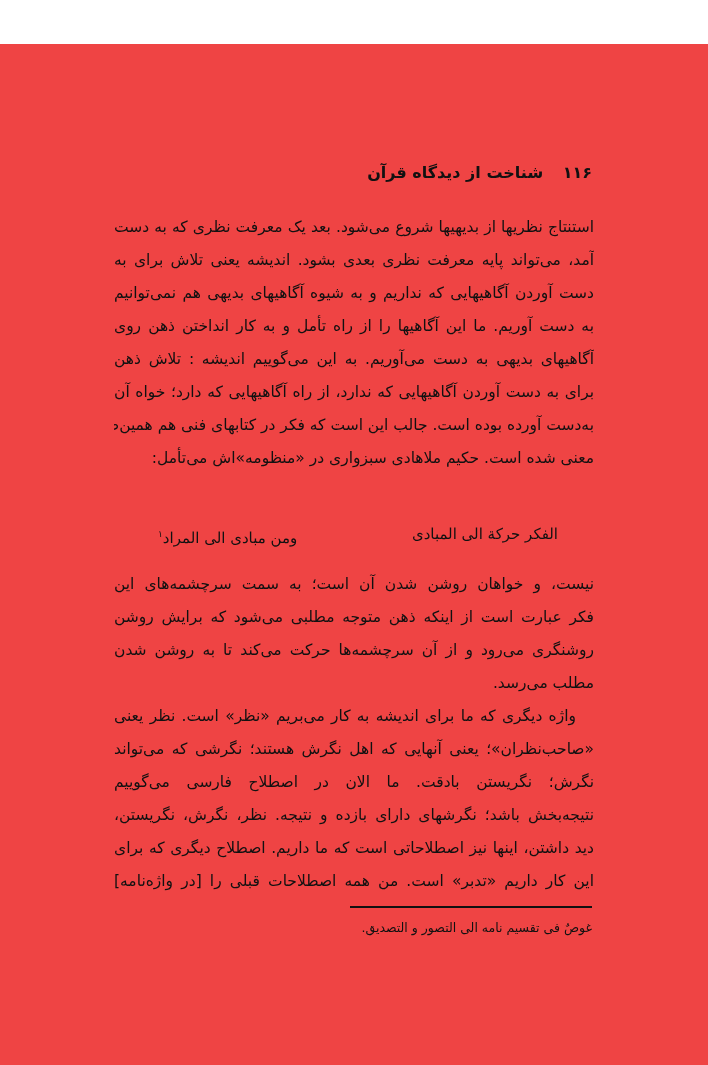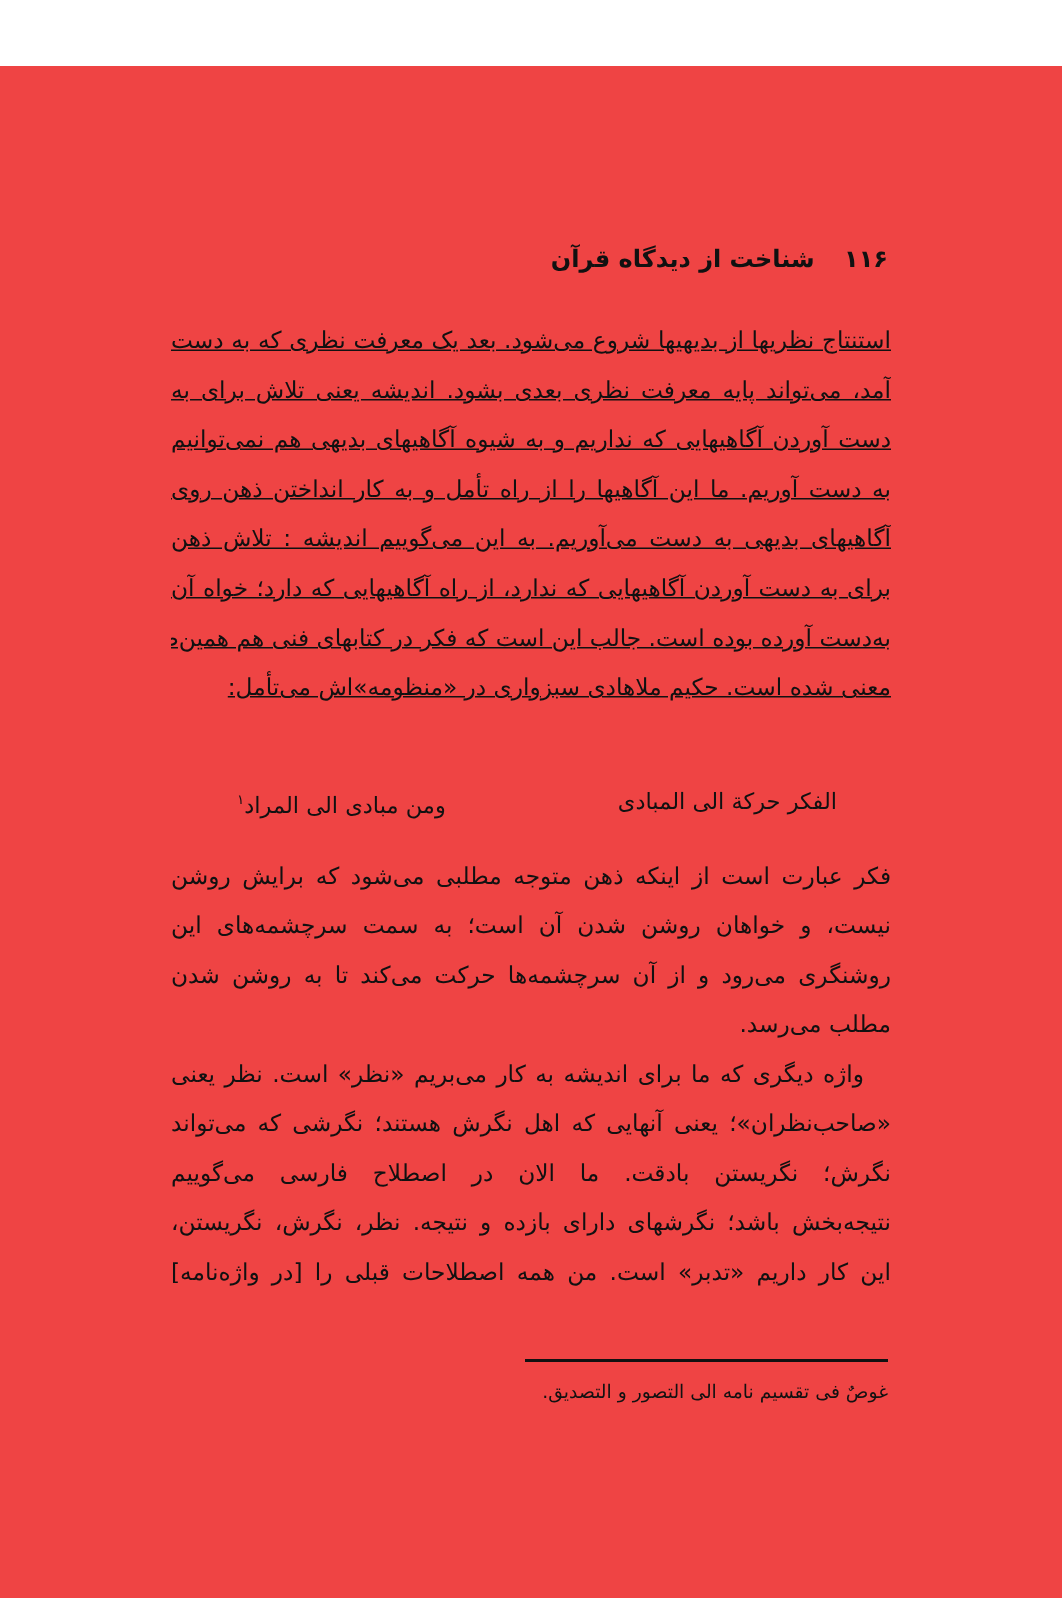--- a/index.html
+++ b/index.html
@@ -45,21 +45,21 @@
       height: 33px;
       line-height: 33px;
       white-space: nowrap;
       overflow: hidden;
       direction: rtl;
       text-align: justify;
       text-align-last: justify;
     }
     .line.last { text-align-last: right; }
     .line.indent { padding-right: 18px; }
-    #para1 { top: 167px; text-decoration: underline; }
+    #para1 { top: 167px; }
     #para2 { top: 524px; }
     .verse {
       position: absolute;
       top: 474px;
       right: 150px;
       width: 400px;
       direction: rtl;
       font-family: "DejaVu Serif", serif;
       font-size: 15px;
       height: 33px;
@@ -115,28 +115,29 @@
     <div class="line">به‌دست آورده بوده است. جالب این است که فکر در کتابهای فنی هم همین‌طور</div>
     <div class="line last">معنی شده است. حکیم ملاهادی سبزواری در «منظومه»اش می‌تأمل:</div>
   </div>
 
   <div class="verse">
     <span>الفکر حرکة الی المبادی</span>
     <span><span>ومن مبادی الی المراد</span><sup>۱</sup></span>
   </div>
 
   <div class="text-block" id="para2">
+    <div class="line">نیست، و خواهان روشن شدن آن است؛ به سمت سرچشمه‌های این</div>
     <div class="line">فکر عبارت است از اینکه ذهن متوجه مطلبی می‌شود که برایش روشن</div>
-    <div class="line">نیست، و خواهان روشن شدن آن است؛ به سمت سرچشمه‌های این</div>
     <div class="line">روشنگری می‌رود و از آن سرچشمه‌ها حرکت می‌کند تا به روشن شدن</div>
     <div class="line last">مطلب می‌رسد.</div>
     <div class="line indent">واژه دیگری که ما برای اندیشه به کار می‌بریم «نظر» است. نظر یعنی</div>
     <div class="line">«صاحب‌نظران»؛ یعنی آنهایی که اهل نگرش هستند؛ نگرشی که می‌تواند</div>
     <div class="line">نگرش؛ نگریستن بادقت. ما الان در اصطلاح فارسی می‌گوییم</div>
     <div class="line">نتیجه‌بخش باشد؛ نگرشهای دارای بازده و نتیجه. نظر، نگرش، نگریستن،</div>
+    <div class="line">دید داشتن، اینها نیز اصطلاحاتی است که ما داریم. اصطلاح دیگری که برای</div>
     <div class="line">این کار داریم «تدبر» است. من همه اصطلاحات قبلی را [در واژه‌نامه]</div>
   </div>
 
   <div class="rule"></div>
 
   <div class="footnotes">
     <div class="fn-line last">غوصٌ فی تقسیم نامه الی التصور و التصدیق.</div>
   </div>
 
 </div>

